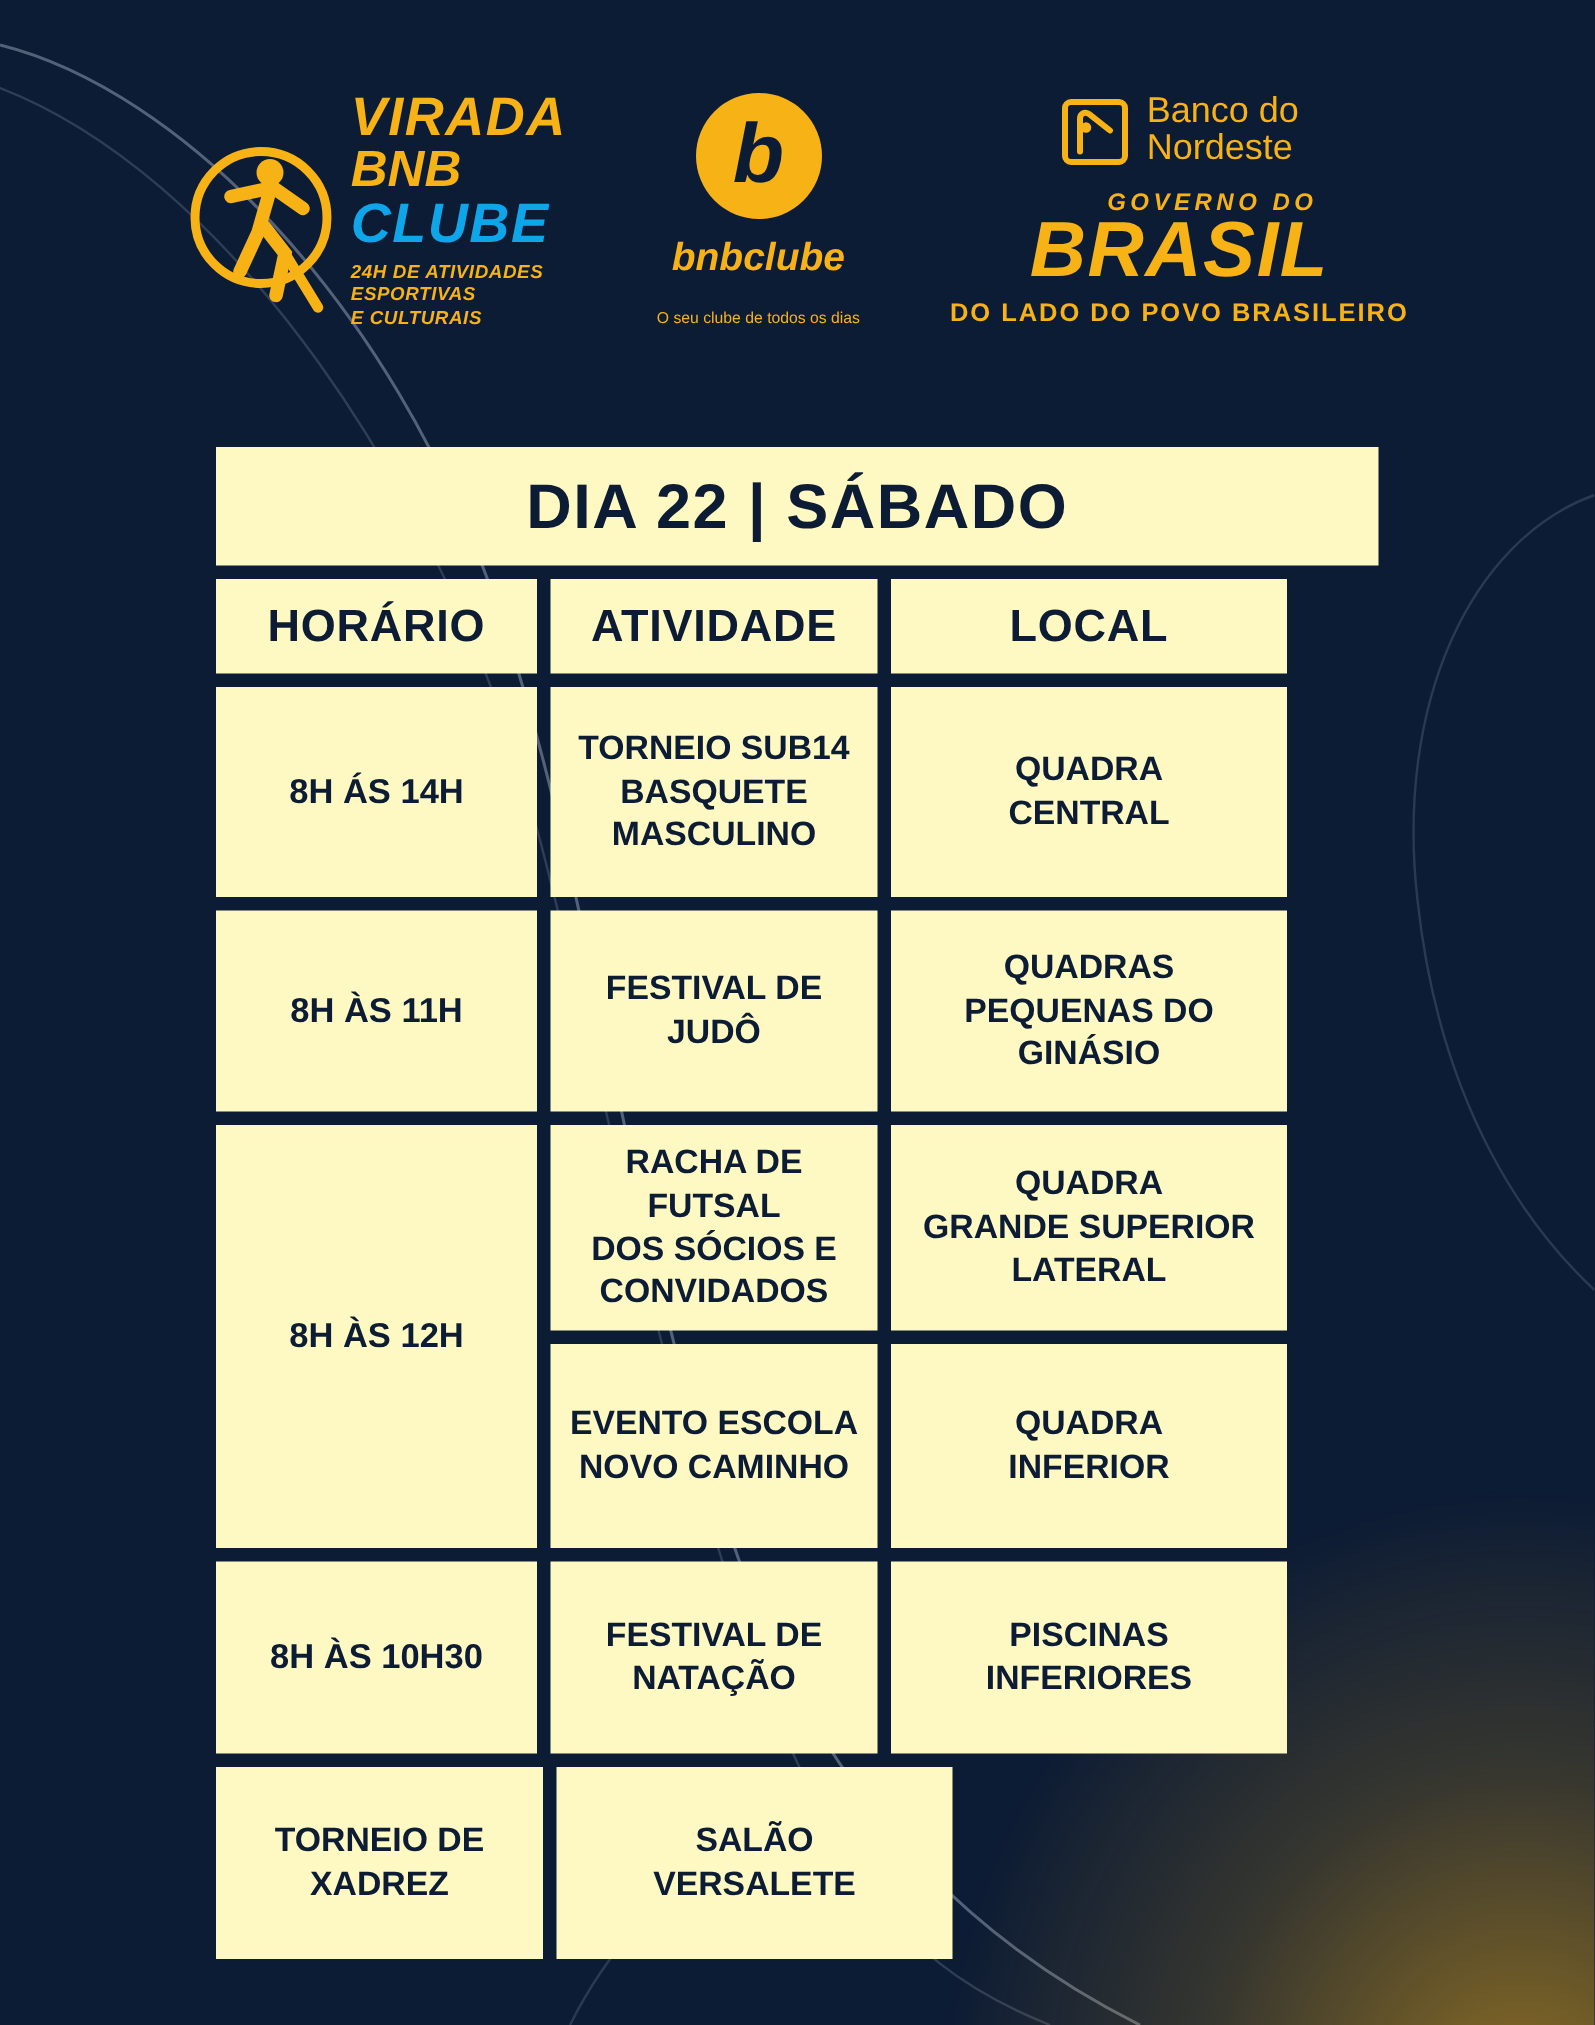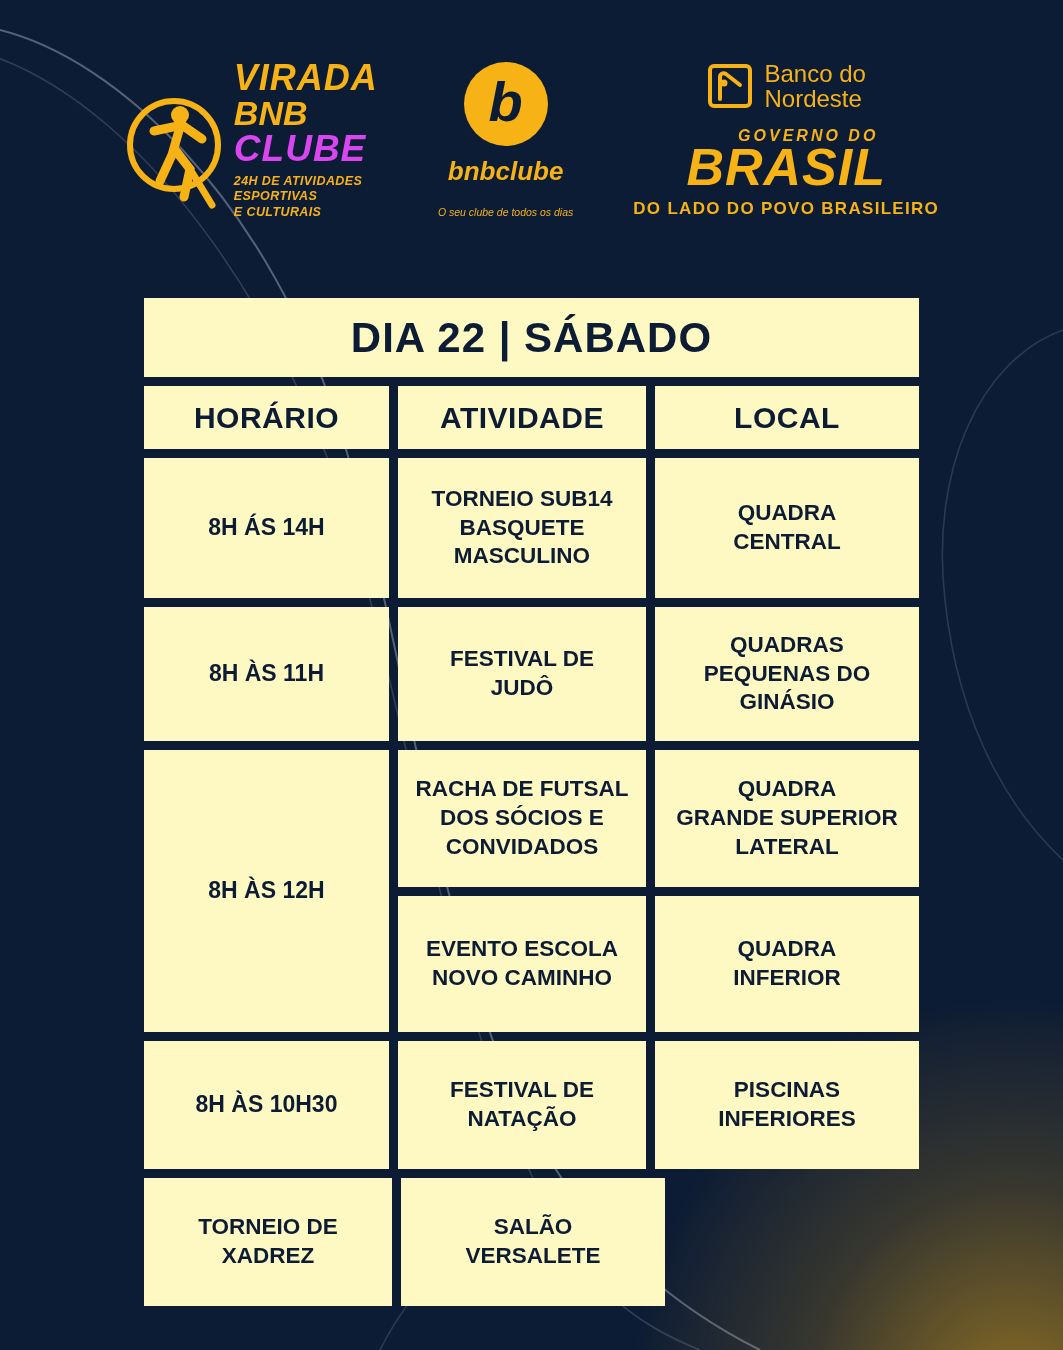--- a/index.html
+++ b/index.html
@@ -48,43 +48,43 @@
   .virada-text .l1 {
     font-size: 36px; font-weight: bold; font-style: italic; letter-spacing: 1px;
     color: #f7b216;
   }
   .virada-text .l2 {
     font-size: 34px; font-weight: bold; font-style: italic; letter-spacing: 0px;
     color: #f7b216;
   }
   .virada-text .l3 {
     font-size: 37px; font-weight: bold; font-style: italic; letter-spacing: 1px;
-    color: #d946ef;
+    color: #0ea5e9;
   }
   .virada-text .sub {
     margin-top: 7px;
     font-size: 12.5px; font-weight: bold; font-style: italic;
     letter-spacing: 0.4px; line-height: 1.25; color: #f7b216;
   }
 
   .logo-bnb { display: flex; flex-direction: column; align-items: center; color: #f7b216; }
   .bnb-circle {
     width: 84px; height: 84px; border-radius: 50%;
     background: #f7b216; display: flex; align-items: center; justify-content: center;
     margin-bottom: 10px;
   }
   .bnb-circle span {
     font-size: 56px; font-weight: bold; font-style: italic; color: #0d1c35;
     line-height: 0.9; margin-top: -4px;
   }
   .bnb-name { font-size: 26px; font-weight: bold; font-style: italic; letter-spacing: 0px; }
-  .bnb-tag { font-size: 10.5px; font-style: italic; margin-top: 19px; }
+  .bnb-tag { font-size: 10.5px; margin-top: 19px; }
 
   .logo-gov { display: flex; flex-direction: column; align-items: center; color: #f7b216; }
-  .bn-row { display: flex; align-items: center; gap: 12px; }
+  .bn-row { display: flex; align-items: flex-end; gap: 12px; }
   .bn-mark { width: 46px; height: 46px; }
   .bn-text { line-height: 1.05; font-size: 24px; text-align: left; }
   .gov-top { margin-top: 16px; font-size: 16px; font-weight: bold; font-style: italic; letter-spacing: 3px; margin-left: 44px; }
   .gov-brasil {
     font-size: 52px; font-weight: bold; font-style: italic; letter-spacing: 1px;
     line-height: 0.95; margin-top: -2px;
   }
   .gov-sub { font-size: 17px; font-weight: bold; letter-spacing: 1.3px; margin-top: 6px; }
 
   
@@ -107,22 +107,22 @@
   .title-bar {
     height: 79px;
     font-size: 42px;
     letter-spacing: 1px;
     margin-bottom: 9px;
   }
 
   .grid { display: flex; flex-direction: column; gap: 9px; }
   .row { display: flex; gap: 9px; }
 
-  .col-time { width: 245px; flex: none; }
-  .col-act  { width: 248px; flex: none; }
+  .col-time { width: 214px; flex: none; }
+  .col-act  { width: 218px; flex: none; }
   .col-loc  { width: 264px; flex: none; }
 
   .head-cell { height: 63px; font-size: 30px; letter-spacing: 0.5px; }
 
   .body-cell { font-size: 22.5px; line-height: 1.28; padding: 8px 10px; }
   .body-cell.time { font-size: 23px; }
 
   .r1 { height: 140px; }
   .r2 { height: 134px; }
   .r3 { height: 282px; text-align: right; }     

